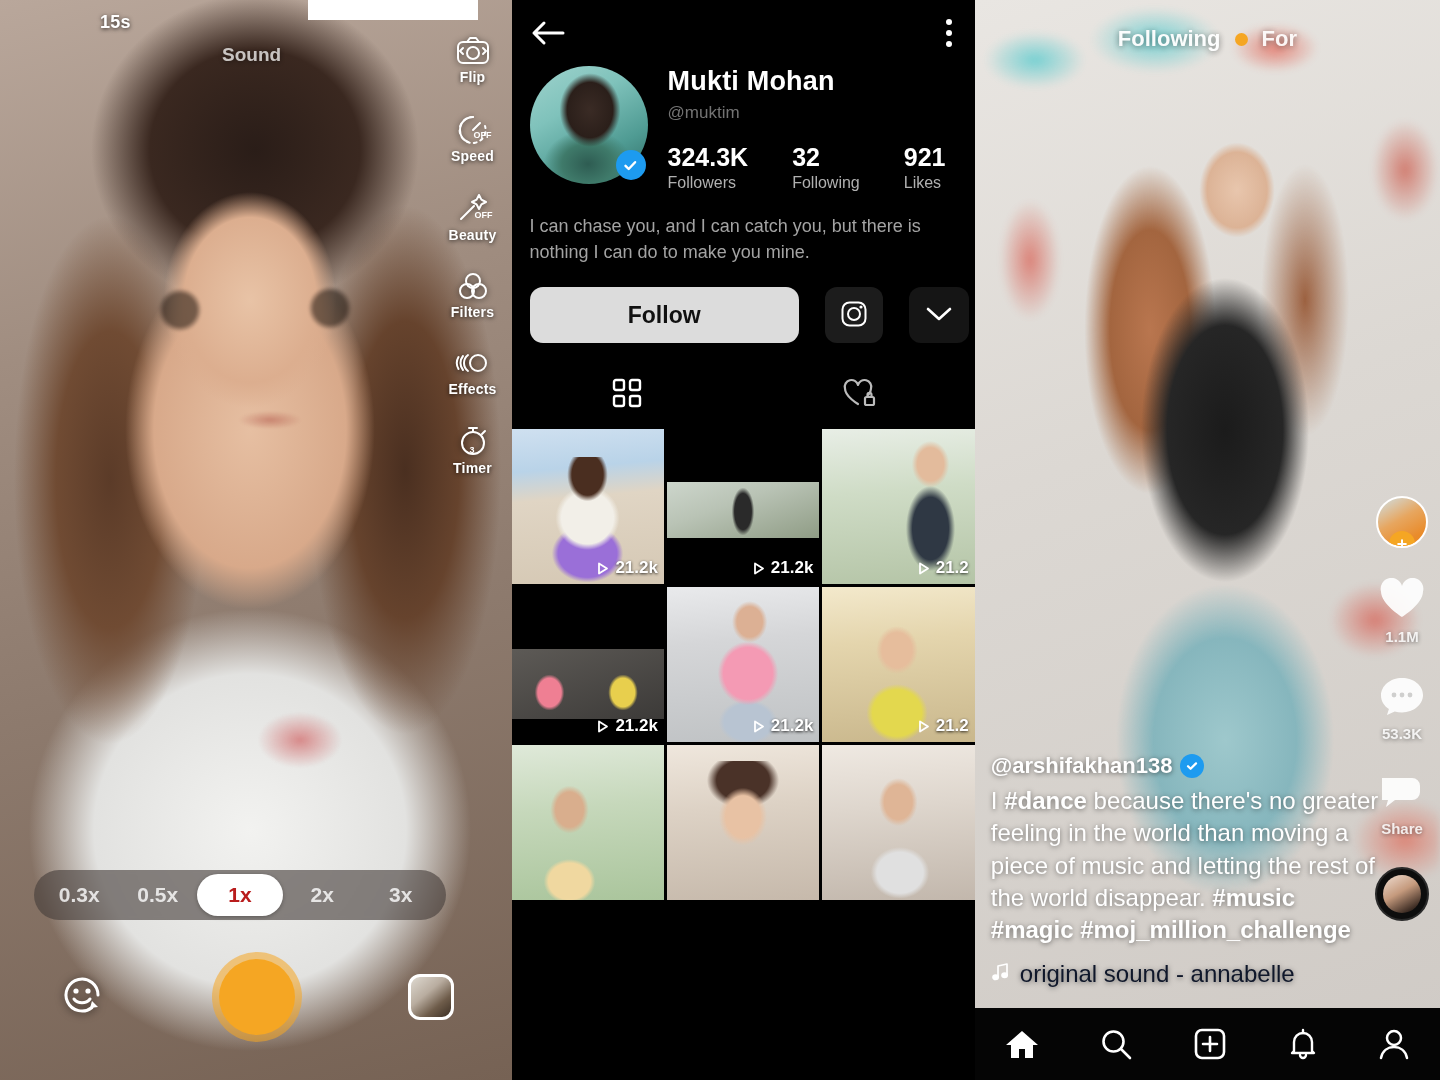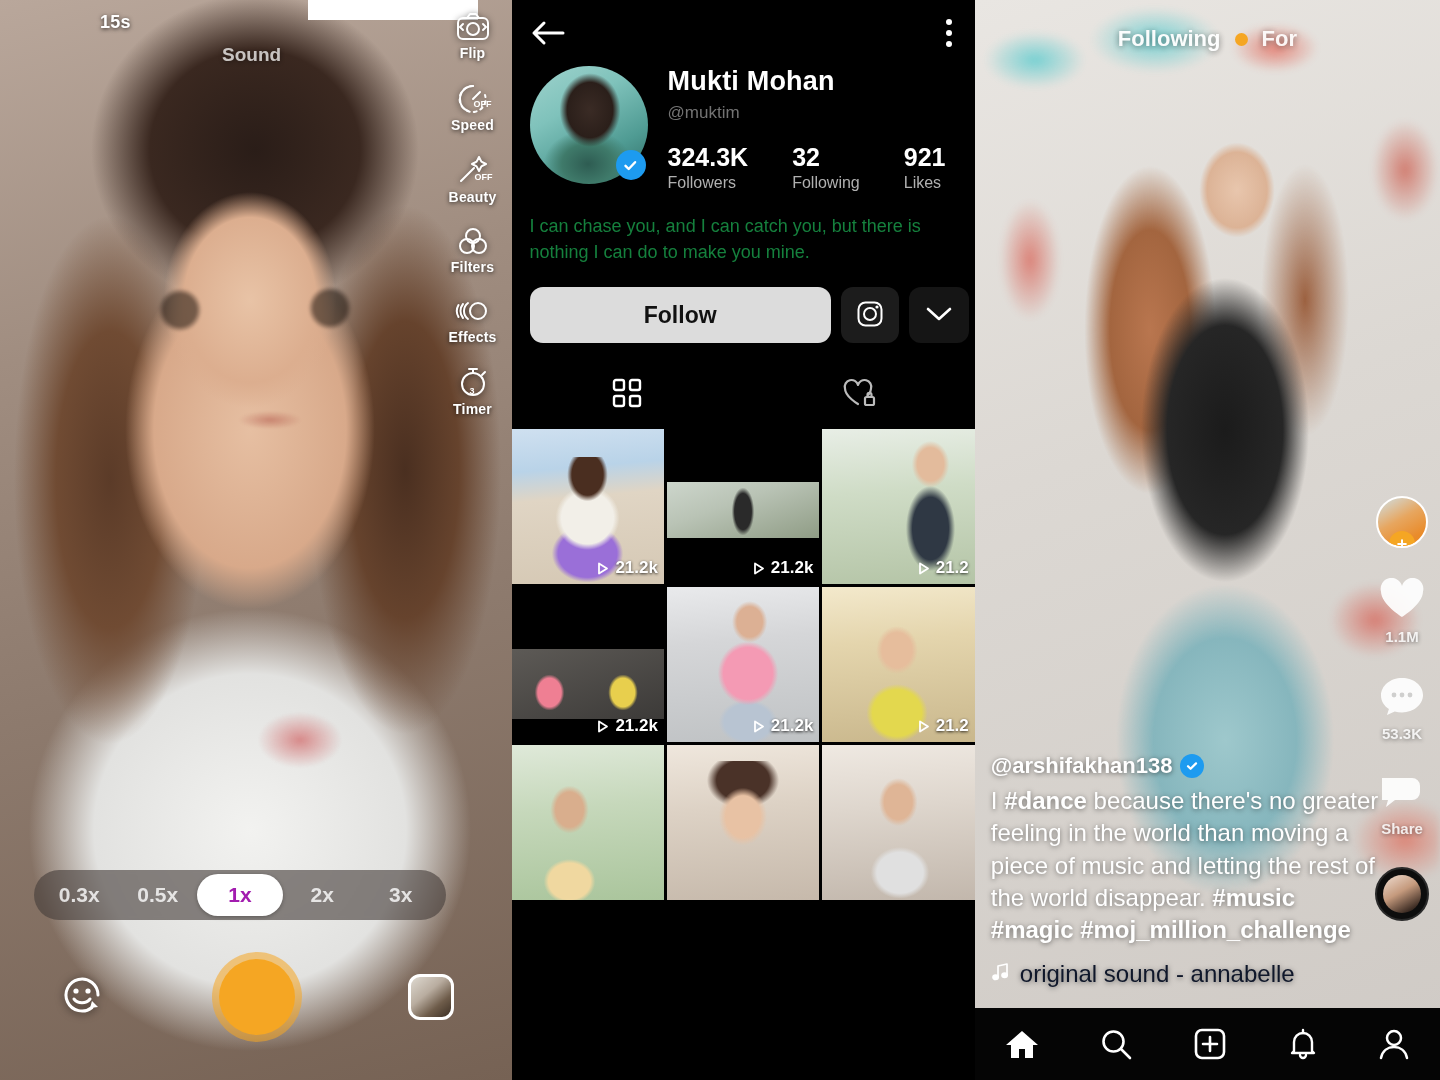--- a/index.html
+++ b/index.html
@@ -25,34 +25,34 @@
        radial-gradient(circle at 180px 310px, rgba(30,20,14,.55) 0 16px, rgba(30,20,14,0) 22px),
        radial-gradient(circle at 330px 308px, rgba(30,20,14,.55) 0 16px, rgba(30,20,14,0) 22px),
        radial-gradient(ellipse 42px 12px at 270px 420px, rgba(170,70,60,.45), rgba(170,70,60,0) 75%);
      filter:blur(1.2px); }
   .cam-top-strip { position:absolute; top:0; left:308px; width:170px; height:20px; background:#fff; }
   .dur-badge { position:absolute; top:12px; left:100px; color:#fff; font-size:18px; font-weight:600;
       text-shadow:0 1px 4px rgba(0,0,0,.75); letter-spacing:.3px; }
   .sound-badge { position:absolute; top:44px; left:222px; color:#fff; font-size:19px; font-weight:600;
       opacity:.72; text-shadow:0 1px 5px rgba(0,0,0,.6); }
 
-  .cam-rail { position:absolute; top:12px; right:8px; width:62px;
-      display:flex; flex-direction:column; align-items:center; gap:21px; }
+  .cam-rail { position:absolute; top:36px; right:8px; width:62px;
+      display:flex; flex-direction:column; align-items:center; gap:28px; }
   .rail-item { display:flex; flex-direction:column; align-items:center; gap:3px; width:62px; }
   .rail-item svg { display:block; filter:drop-shadow(0 1px 3px rgba(0,0,0,.65)); }
   .rail-lbl { color:#fff; font-size:14px; font-weight:600; text-shadow:0 1px 4px rgba(0,0,0,.75);
       letter-spacing:.2px; white-space:nowrap; }
   .rail-off { position:absolute; font-size:9px; color:#fff; font-weight:700; }
 
   .speed-bar { position:absolute; left:34px; bottom:160px; width:412px; height:50px;
       background:rgba(70,62,58,.62); border-radius:25px; display:flex; align-items:center;
       justify-content:space-between; padding:0 6px; backdrop-filter:blur(2px); }
   .sp { flex:1; text-align:center; color:rgba(255,255,255,.80); font-size:21px; font-weight:700;
       padding:9px 0; border-radius:21px; }
-  .sp.active { background:#fff; color:#a21caf; flex:0 0 86px; box-shadow:0 1px 4px rgba(0,0,0,.3); }
+  .sp.active { background:#fff; color:#b91c1c; flex:0 0 86px; box-shadow:0 1px 4px rgba(0,0,0,.3); }
 
   .shutter-row { position:absolute; left:0; right:0; bottom:28px; height:110px;
       display:flex; align-items:center; justify-content:space-between; padding:0 58px; }
   .shutter { width:76px; height:76px; border-radius:50%; background:#f5a623;
       box-shadow:0 0 0 7px rgba(245,166,35,.55); }
   .effect-btn svg { filter:drop-shadow(0 1px 4px rgba(0,0,0,.6)); }
   .gallery-btn { width:46px; height:46px; border-radius:12px; border:3px solid #fff; overflow:hidden;
       background:linear-gradient(140deg,#ded9d0 0%,#b9ada0 40%,#6e5c4a 70%,#3c2f24 100%); }
 
   
@@ -67,22 +67,22 @@
        radial-gradient(ellipse 26px 30px at 62px 52px, #d8ae92 0%, rgba(216,174,146,0) 75%),
        radial-gradient(ellipse 52px 40px at 58px 98px, #2e5c52 0%, #3f7a6a 50%, rgba(63,122,106,0) 85%),
        linear-gradient(150deg,#9fd3cd 0%,#7fc2bb 35%,#4f9b93 70%,#2e6a63 100%); }
   .verified { position:absolute; right:2px; bottom:4px; width:30px; height:30px; border-radius:50%;
       background:#1d9bf0; display:flex; align-items:center; justify-content:center; }
   .pp-name { color:#fff; font-size:27px; font-weight:700; letter-spacing:.2px; }
   .pp-handle { color:#737373; font-size:17px; margin-top:6px; }
   .pp-stats { display:flex; gap:44px; margin-top:20px;justify-content:center; }
   .stat-num { color:#fff; font-size:25px; font-weight:700; }
   .stat-lbl { color:#b0b0b0; font-size:16px; margin-top:2px; }
-  .pp-bio { color:#15803d; font-size:18px; line-height:1.42; padding:22px 20px 0 18px; }
-  .pp-actions { display:flex; gap:10px; align-items:flex-start; padding:22px 6px 0 18px; }
+  .pp-bio { color:#a3a3a3; font-size:18px; line-height:1.42; padding:22px 20px 0 18px; }
+  .pp-actions { display:flex; gap:26px; align-items:flex-start; padding:22px 6px 0 18px; }
   .follow-btn { flex:1; height:56px; border-radius:13px; background:#dcdcdc; border:none; cursor:pointer;
       color:#111; font-size:23px; font-weight:700; font-family:"Liberation Sans",sans-serif; }
   .sq-btn { width:58px; height:56px; border-radius:12px; background:#1c1c1c; border:none; cursor:pointer;
       display:flex; align-items:center; justify-content:center; }
   .sq-btn.chev { width:60px; background:#151515; }
   .pp-tabs { display:flex; margin-top:26px; }
   .pp-tab { flex:1; display:flex; align-items:center; justify-content:center; padding:8px 0 16px; cursor:pointer; }
 
   .grid { display:grid; grid-template-columns:repeat(3,1fr); gap:3px; padding:0 0 0 0; }
   .cell { position:relative; height:155px; overflow:hidden; background:#000; }

